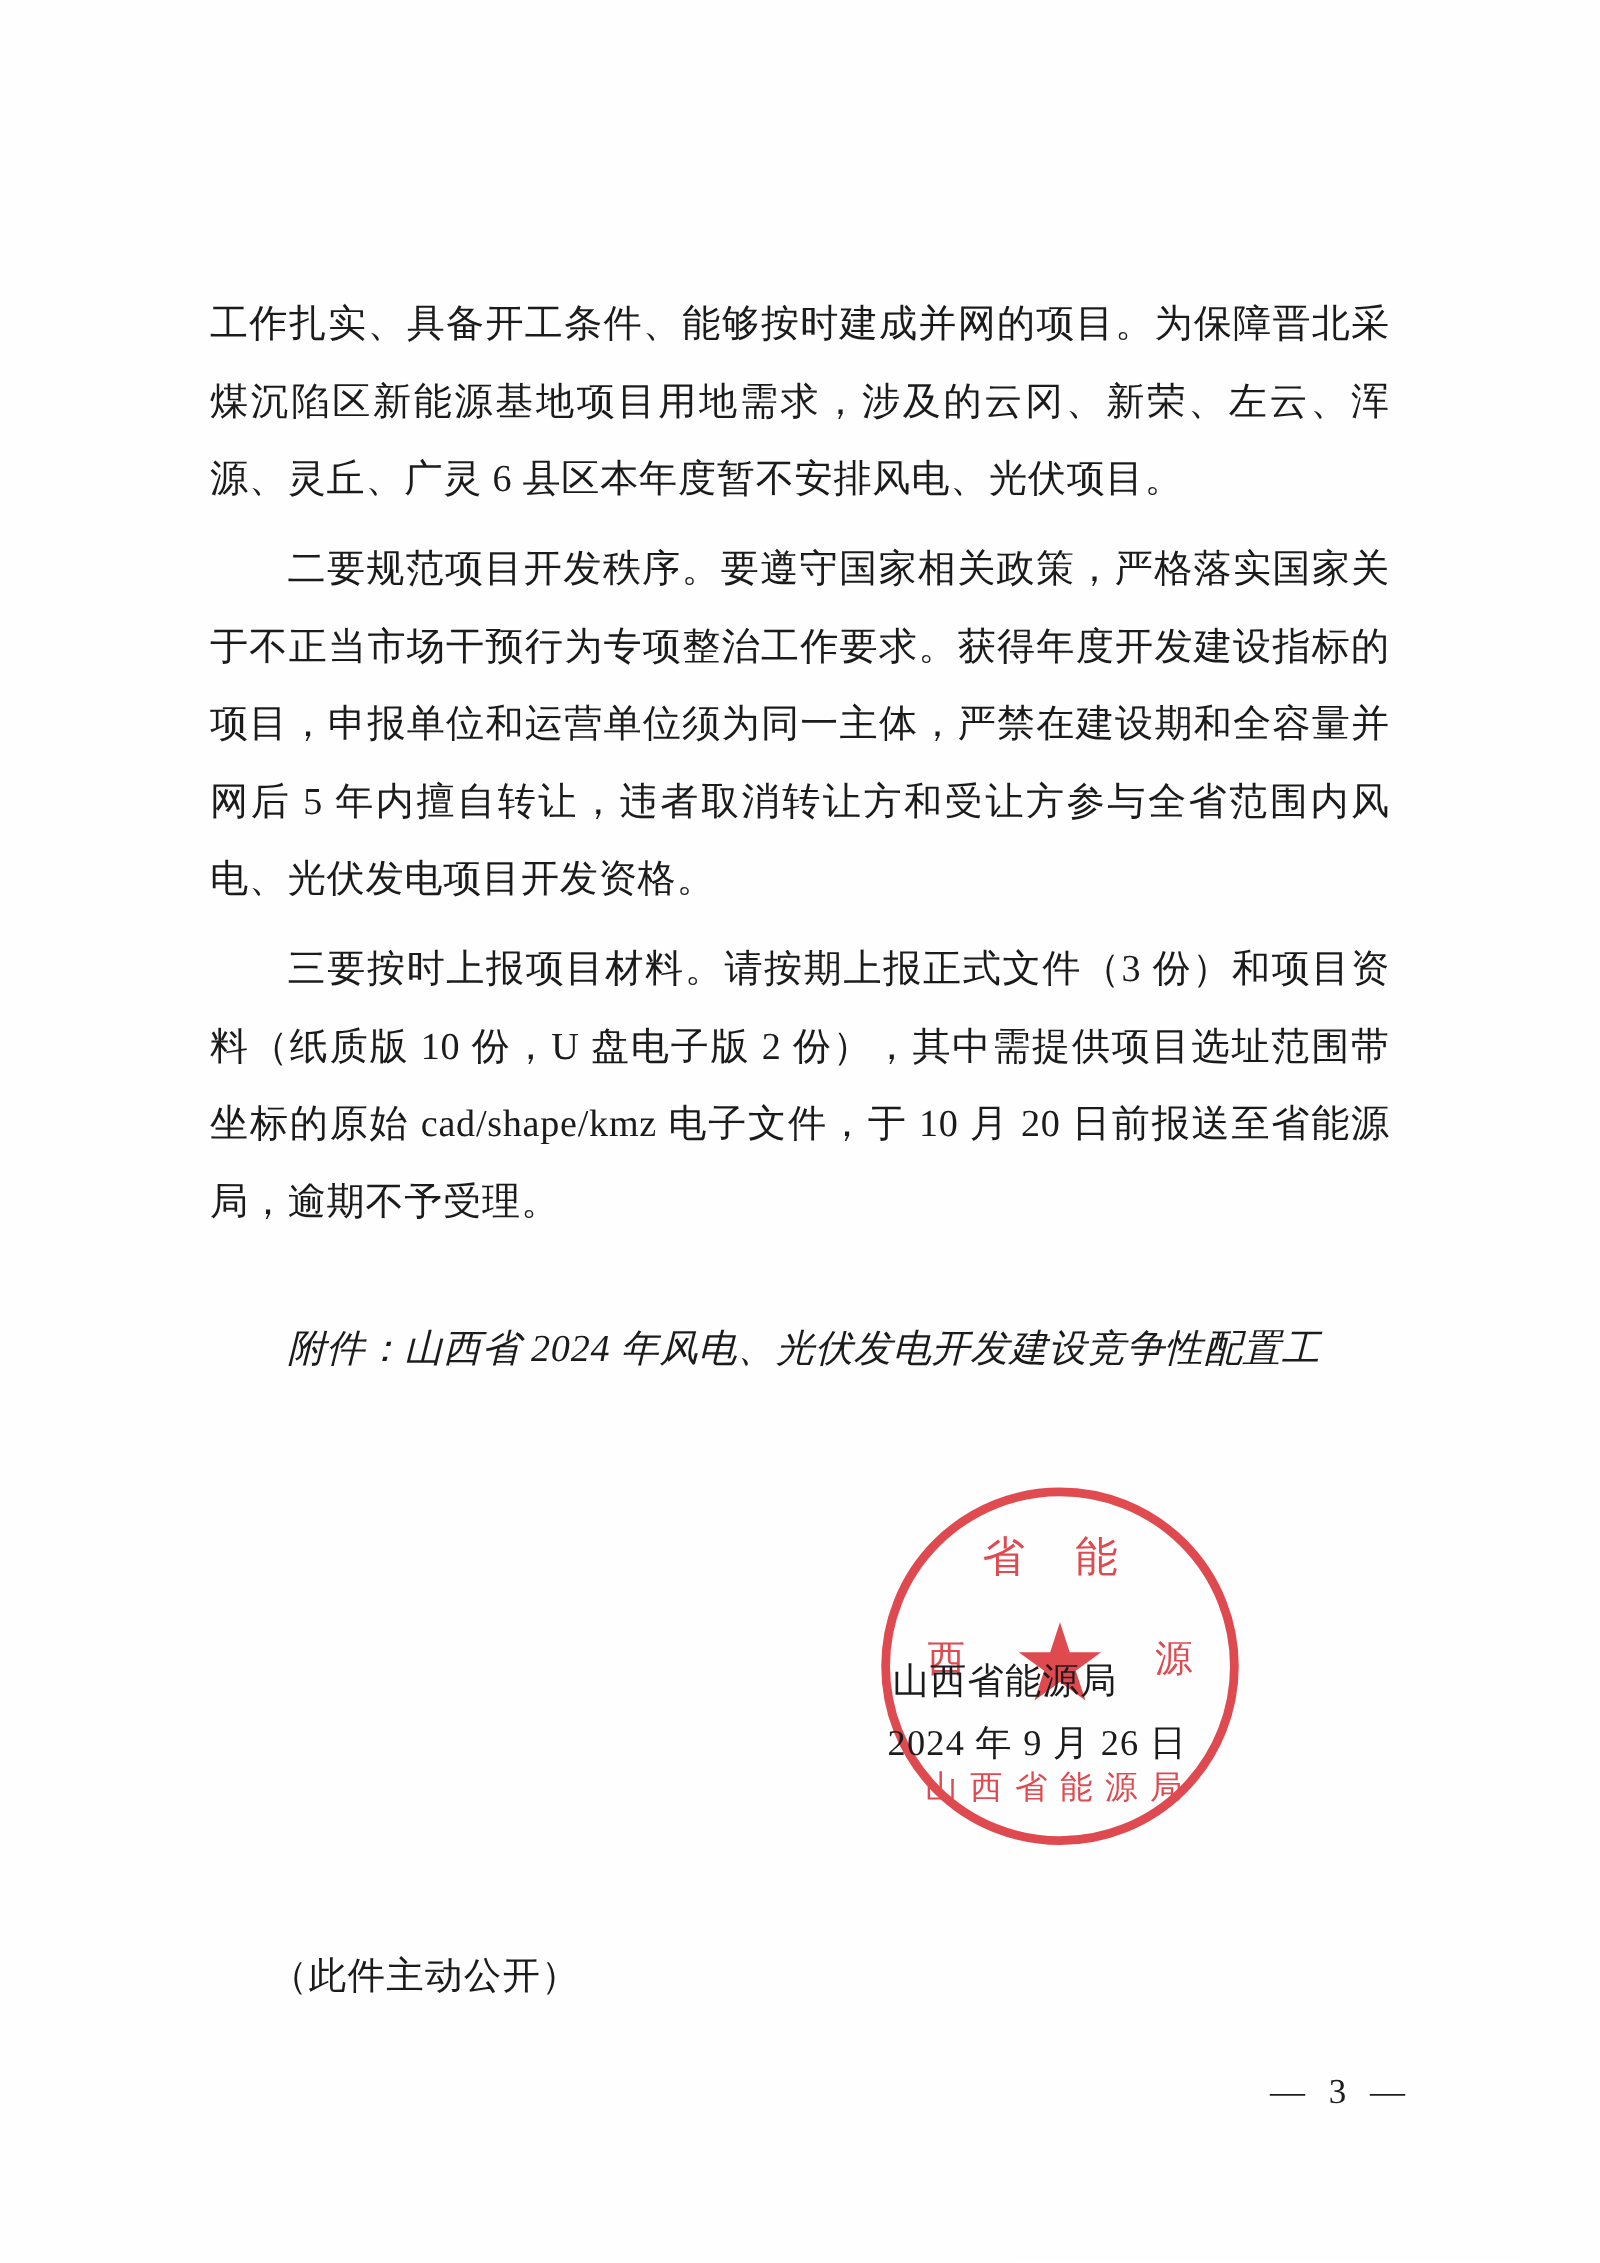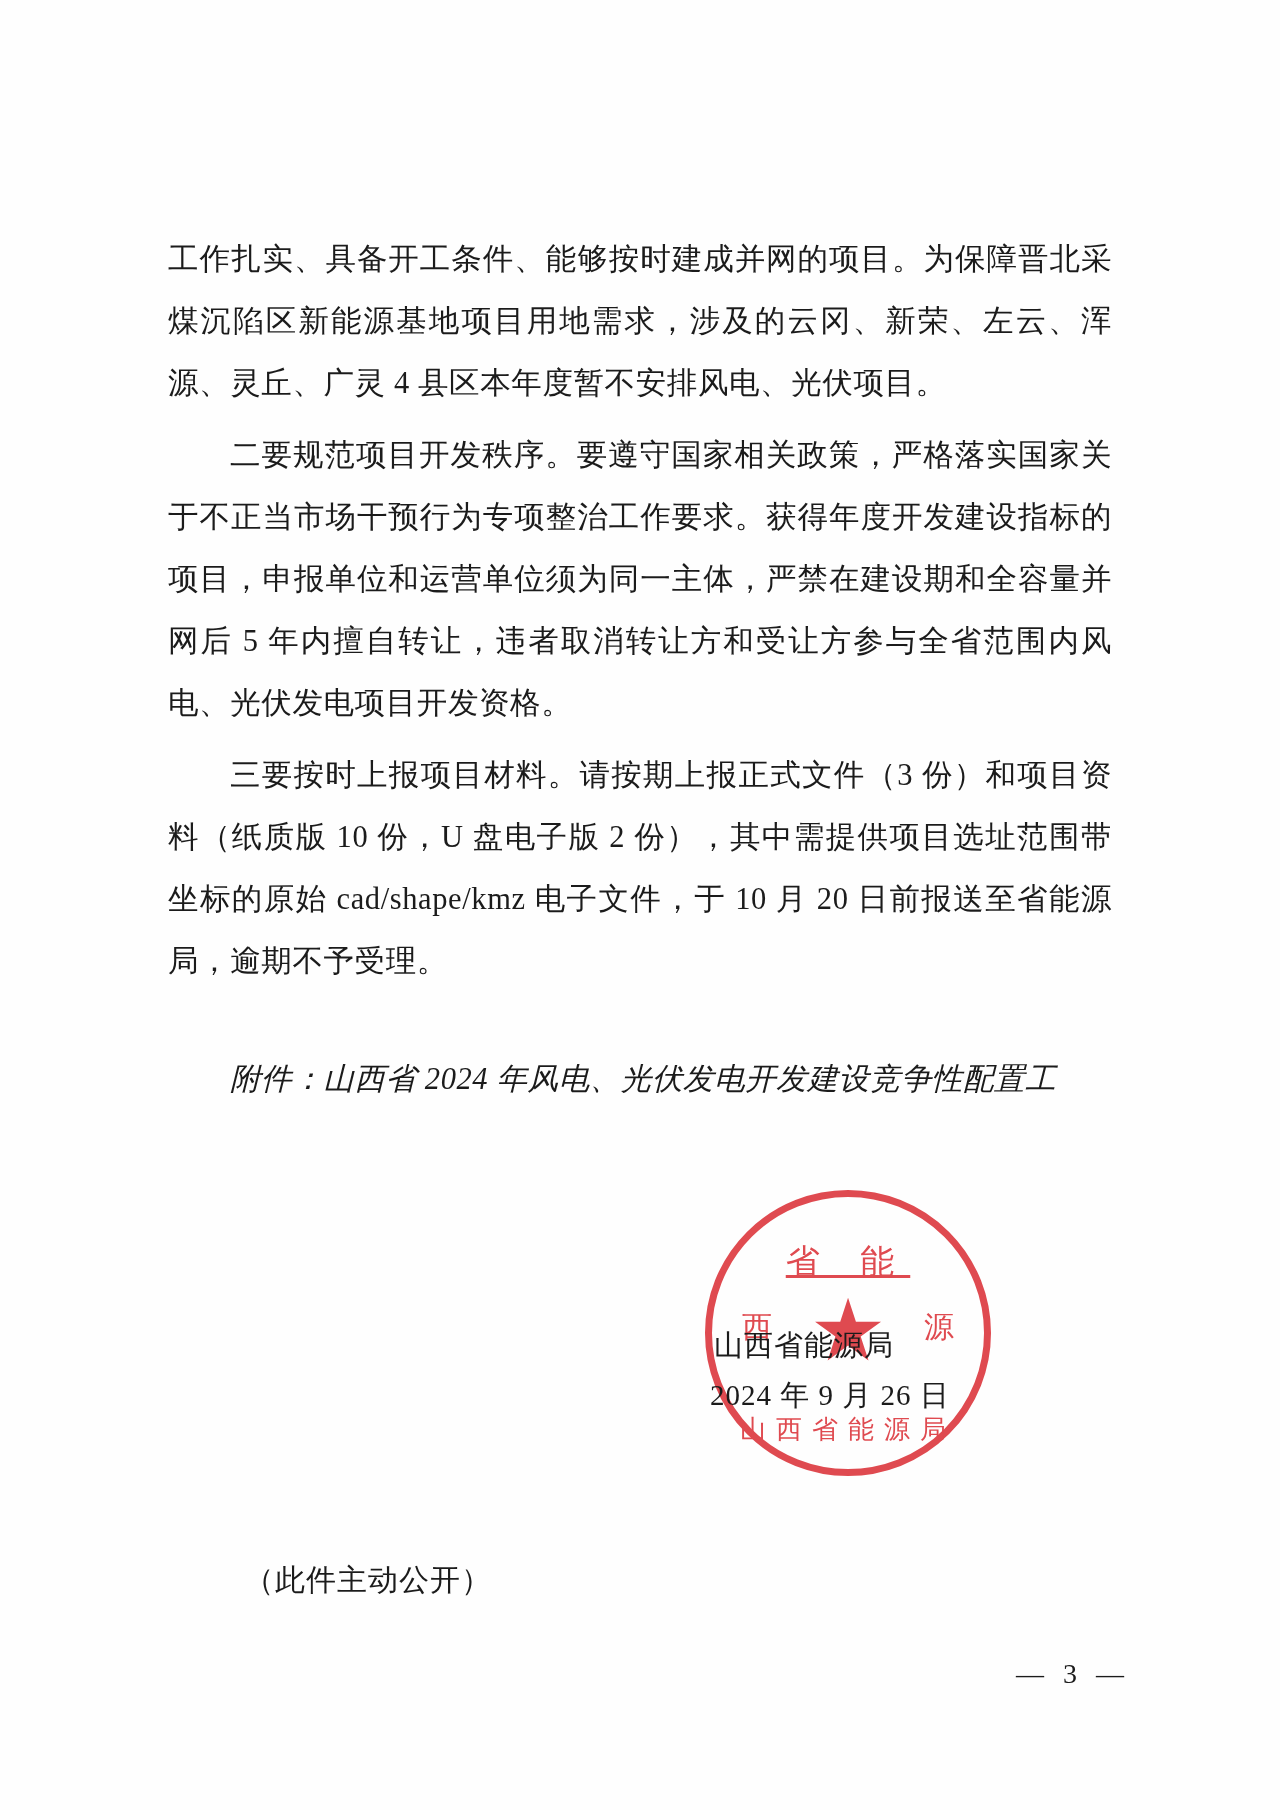--- a/index.html
+++ b/index.html
@@ -112,41 +112,40 @@
   .seal-text-bottom {
     position: absolute;
     left: 0;
     width: 100%;
     text-align: center;
     color: #d9232a;
     font-family: "Liberation Serif", serif;
     letter-spacing: 16px;
   }
   .seal-text-top {
-    top: 42px;
+    top: 26px;
     font-size: 34px;
-    text-decoration: underline;
   }
   .seal-text-bottom {
     bottom: 22px;
     font-size: 26px;
     letter-spacing: 10px;
   }
   .seal-left, .seal-right {
     position: absolute;
     color: #d9232a;
     font-size: 30px;
   }
   .seal-left { left: 30px; top: 110px; }
   .seal-right { right: 30px; top: 110px; }
 
   
   .public-note {
     position: absolute;
-    left: 244px;
+    left: 216px;
     top: 1560px;
     font-size: 30px;
     letter-spacing: 1px;
     color: #1b1b1b;
   }
 
   
   .page-number {
     position: absolute;
     right: 150px;
@@ -156,21 +155,21 @@
     color: #1b1b1b;
   }
 </style>
 </head>
 <body>
 
 <div class="page">
 
   <div class="body-wrap">
 
-    <p class="para">工作扎实、具备开工条件、能够按时建成并网的项目。为保障晋北采煤沉陷区新能源基地项目用地需求，涉及的云冈、新荣、左云、浑源、灵丘、广灵 4 县区本年度暂不安排风电、光伏项目。</p>
+    <p class="para">工作扎实、具备开工条件、能够按时建成并网的项目。为保障晋北采煤沉陷区新能源基地项目用地需求，涉及的云冈、新荣、左云、浑源、灵丘、广灵 6 县区本年度暂不安排风电、光伏项目。</p>
 
     <div class="gap-sm"></div>
 
     <p class="para indent">二要规范项目开发秩序。要遵守国家相关政策，严格落实国家关于不正当市场干预行为专项整治工作要求。获得年度开发建设指标的项目，申报单位和运营单位须为同一主体，严禁在建设期和全容量并网后 5 年内擅自转让，违者取消转让方和受让方参与全省范围内风电、光伏发电项目开发资格。</p>
 
     <div class="gap-sm"></div>
 
     <p class="para indent">三要按时上报项目材料。请按期上报正式文件（3 份）和项目资料（纸质版 10 份，U 盘电子版 2 份），其中需提供项目选址范围带坐标的原始 cad/shape/kmz 电子文件，于 10 月 20 日前报送至省能源局，逾期不予受理。</p>
 
     <div class="attach-block">

